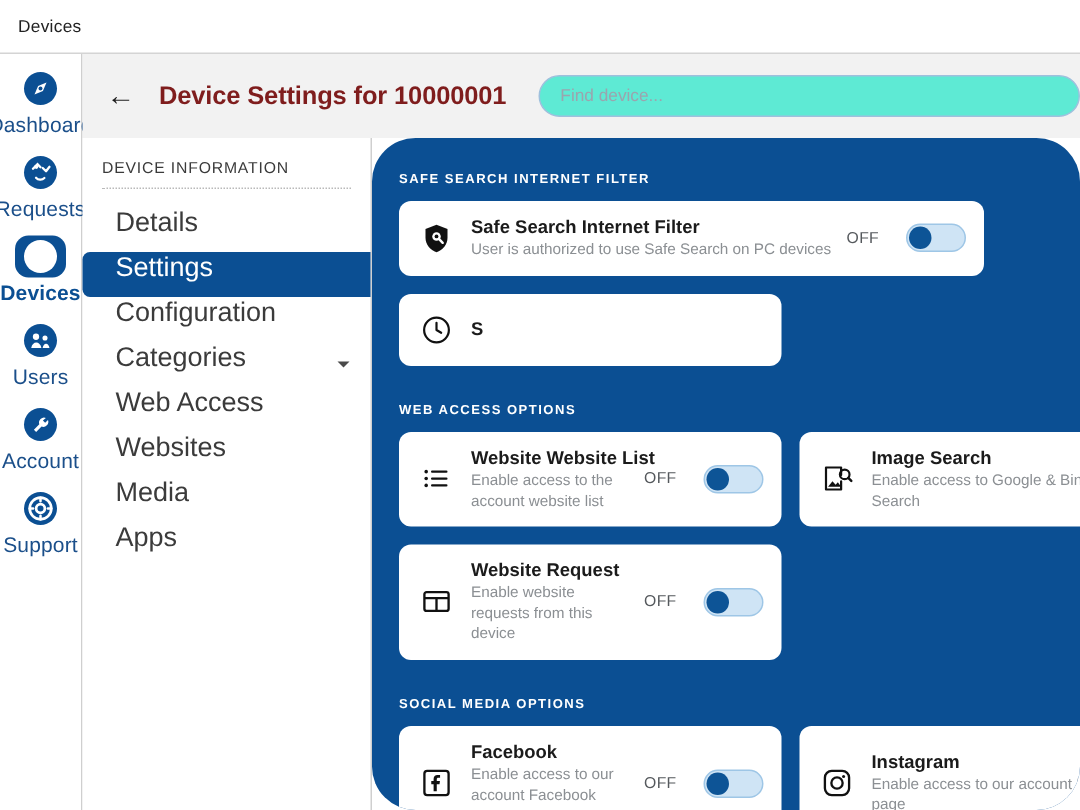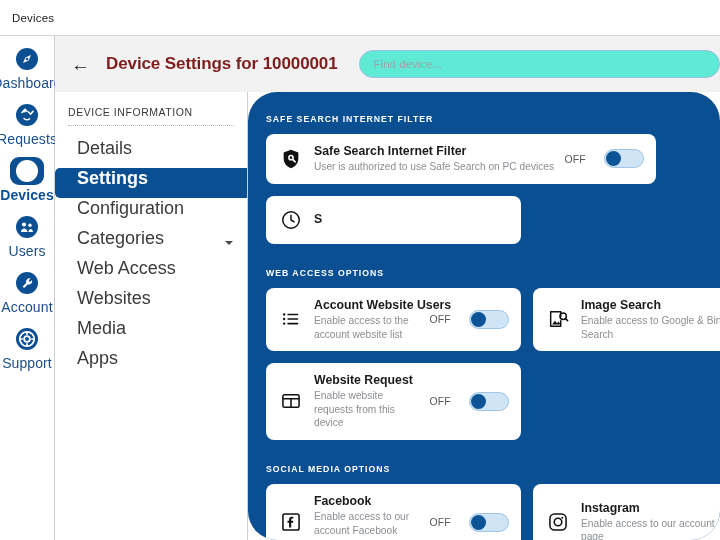--- a/index.html
+++ b/index.html
@@ -121,21 +121,21 @@
     font-size: 18px;
     color: #3b3b3b;
     cursor: pointer;
     margin-bottom: 0;
     position: relative;
   }
   .subnav-item + .subnav-item { margin-top: 0px; }
   .subnav-item.active {
     background: #0b4f93;
     color: #ffffff;
-    font-weight: bold;
+    font-weight: normal;
     border-radius: 5px 0 0 5px;
     margin-left: 0;
   }
   .caret {
     position: absolute; right: 14px; top: 50%;
     width: 0; height: 0;
     border-left: 4px solid transparent;
     border-right: 4px solid transparent;
     border-top: 4.5px solid #4a4a4a;
     transform: translateY(-50%);
@@ -394,21 +394,21 @@
                     <circle cx="4.5" cy="7" r="1.3"></circle>
                     <circle cx="4.5" cy="12" r="1.3"></circle>
                     <circle cx="4.5" cy="17" r="1.3"></circle>
                     <rect x="8" y="6.2" width="12" height="1.7" rx=".8"></rect>
                     <rect x="8" y="11.2" width="12" height="1.7" rx=".8"></rect>
                     <rect x="8" y="16.2" width="12" height="1.7" rx=".8"></rect>
                   </g>
                 </svg>
               </div>
               <div class="card-text">
-                <div class="card-title">Account Website Users</div>
+                <div class="card-title">Website Website List</div>
                 <div class="card-desc">Enable access to the account website list</div>
               </div>
               <div class="card-right">
                 <span class="state-label">OFF</span>
                 <div class="toggle">
                   <div class="knob"></div>
                 </div>
               </div>
             </div>
             <div class="card half">

